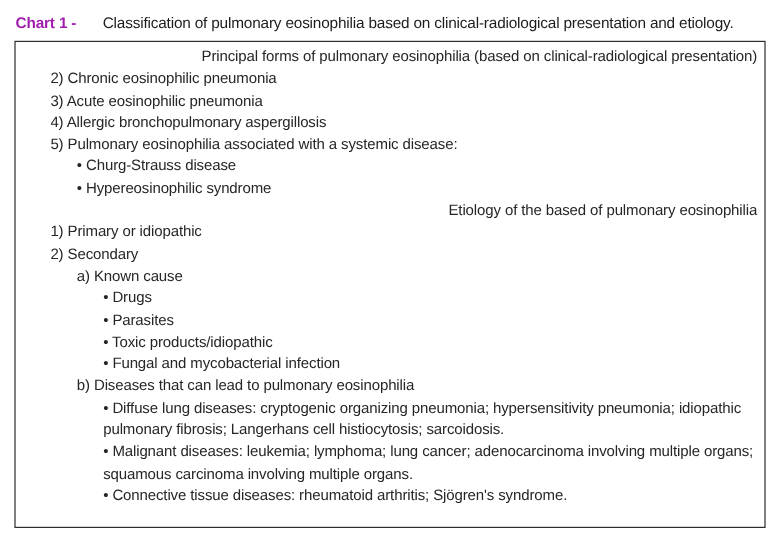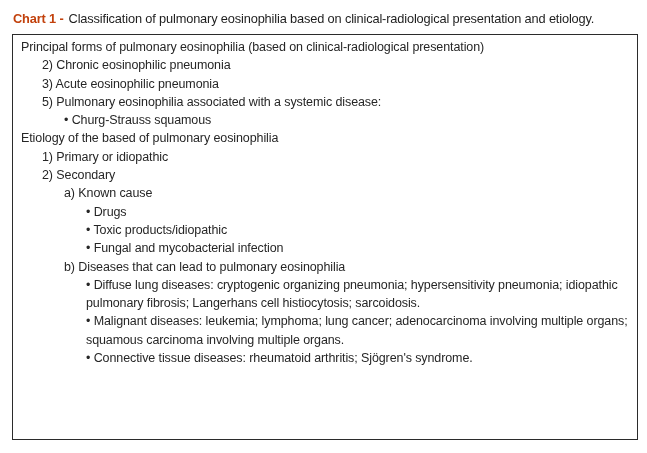--- a/index.html
+++ b/index.html
@@ -21,62 +21,65 @@
     top: 10px;
     right: 8px;
     font-size: 12.8px;
     line-height: 17px;
     letter-spacing: -0.15px;
     color: #1d1d1d;
     white-space: nowrap;
   }
   .figure-title .label {
     font-weight: bold;
-    margin-right: 5px;
-    color: #c2410c;
+    margin-right: 22px;
+    color: #a21caf;
   }
   .chart-box {
     position: absolute;
     left: 12px;
     top: 34px;
     width: 626px;
     height: 406px;
     box-sizing: border-box;
     border: 1.4px solid #2b2b2b;
     padding: 3px 6px 0 8px;
     background: #ffffff;
   }
   .chart-line {
     font-size: 12.5px;
     line-height: 18.3px;
     letter-spacing: -0.1px;
     color: #262626;
   }
-  .l0 { padding-left: 0; }
+  .l0 { padding-left: 0; text-align: right; }
   .l1 { padding-left: 21px; }
   .l2 { padding-left: 43px; }
   .l3 { padding-left: 65px; }
 </style>
 </head>
 <body>
 
 <div class="figure-title">
   <span class="label">Chart 1 -</span><span>Classification of pulmonary eosinophilia based on clinical-radiological presentation and etiology.</span>
 </div>
 
 <div class="chart-box">
   <div class="chart-line l0">Principal forms of pulmonary eosinophilia (based on clinical-radiological presentation)</div>
   <div class="chart-line l1">2) Chronic eosinophilic pneumonia</div>
   <div class="chart-line l1">3) Acute eosinophilic pneumonia</div>
+  <div class="chart-line l1">4) Allergic bronchopulmonary aspergillosis</div>
   <div class="chart-line l1">5) Pulmonary eosinophilia associated with a systemic disease:</div>
-  <div class="chart-line l2">• Churg-Strauss squamous</div>
+  <div class="chart-line l2">• Churg-Strauss disease</div>
+  <div class="chart-line l2">• Hypereosinophilic syndrome</div>
   <div class="chart-line l0">Etiology of the based of pulmonary eosinophilia</div>
   <div class="chart-line l1">1) Primary or idiopathic</div>
   <div class="chart-line l1">2) Secondary</div>
   <div class="chart-line l2">a) Known cause</div>
   <div class="chart-line l3">• Drugs</div>
+  <div class="chart-line l3">• Parasites</div>
   <div class="chart-line l3">• Toxic products/idiopathic</div>
   <div class="chart-line l3">• Fungal and mycobacterial infection</div>
   <div class="chart-line l2">b) Diseases that can lead to pulmonary eosinophilia</div>
   <div class="chart-line l3">• Diffuse lung diseases: cryptogenic organizing pneumonia; hypersensitivity pneumonia; idiopathic pulmonary fibrosis; Langerhans cell histiocytosis; sarcoidosis.</div>
   <div class="chart-line l3">• Malignant diseases: leukemia; lymphoma; lung cancer; adenocarcinoma involving multiple organs; squamous carcinoma involving multiple organs.</div>
   <div class="chart-line l3">• Connective tissue diseases: rheumatoid arthritis; Sjögren's syndrome.</div>
 </div>
 
 </body></html>

